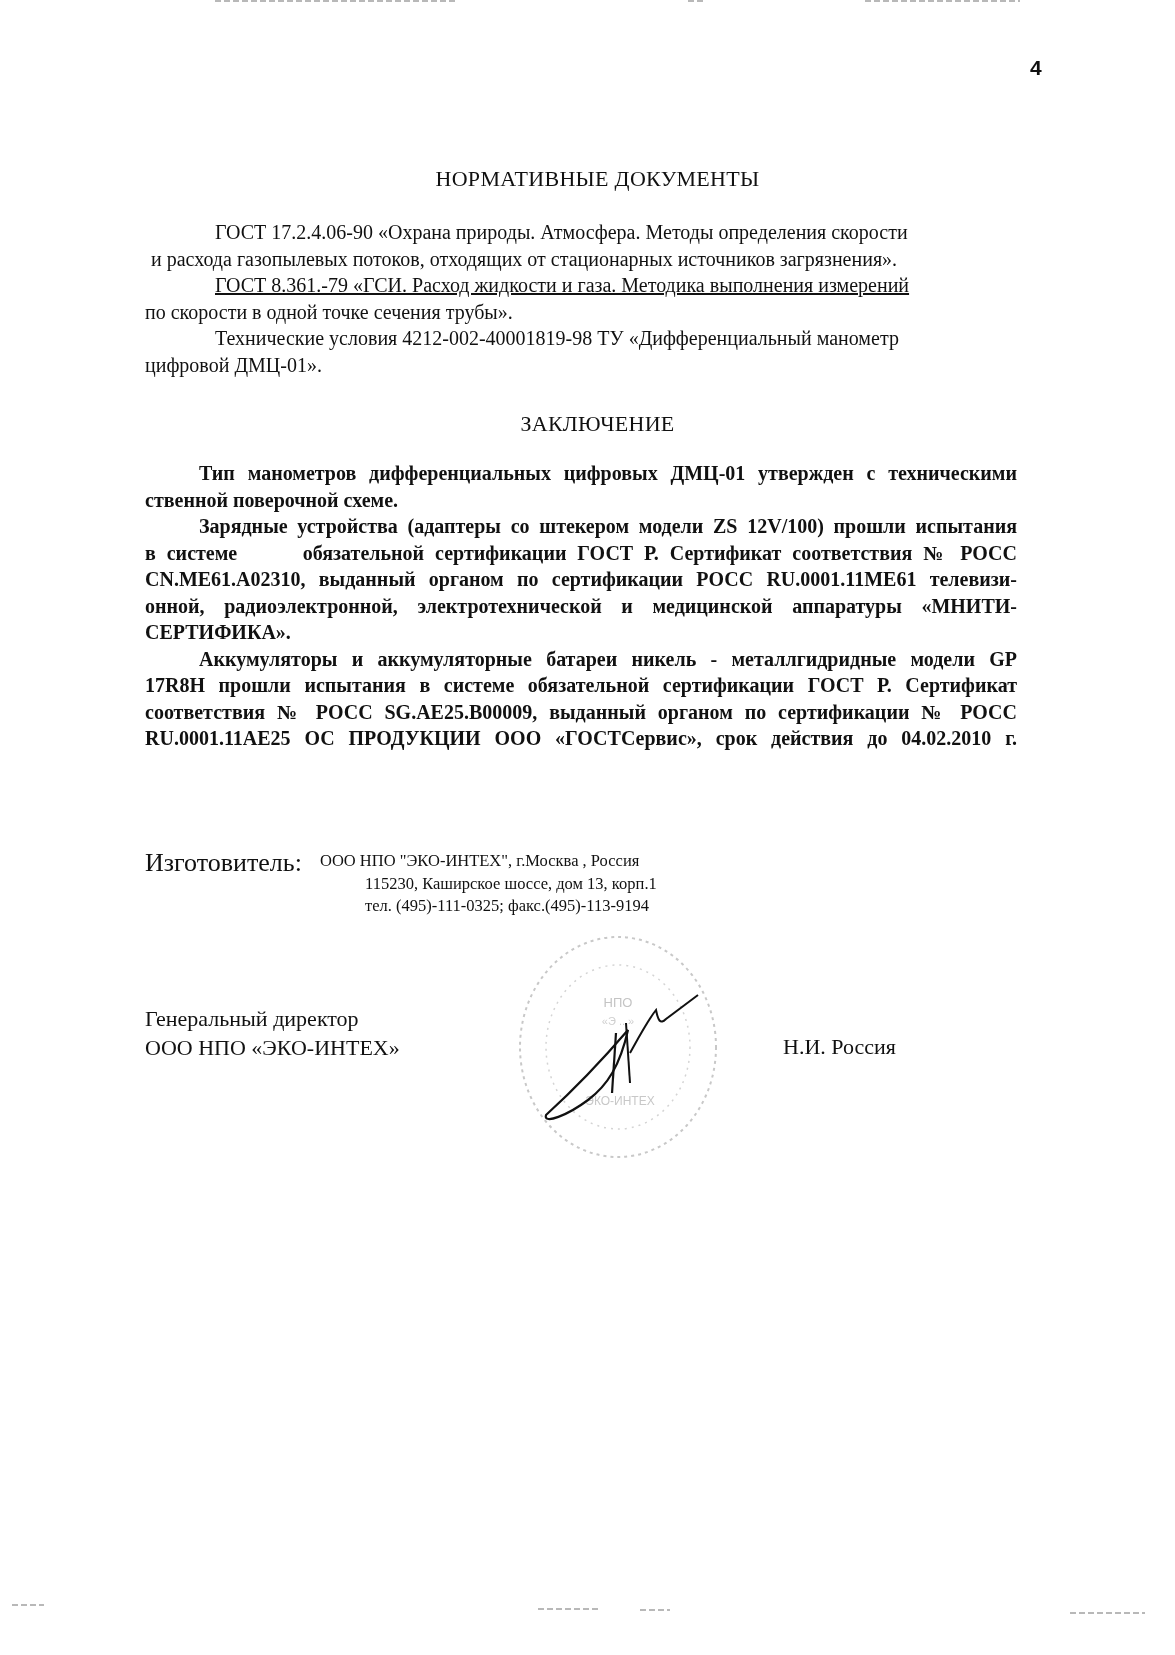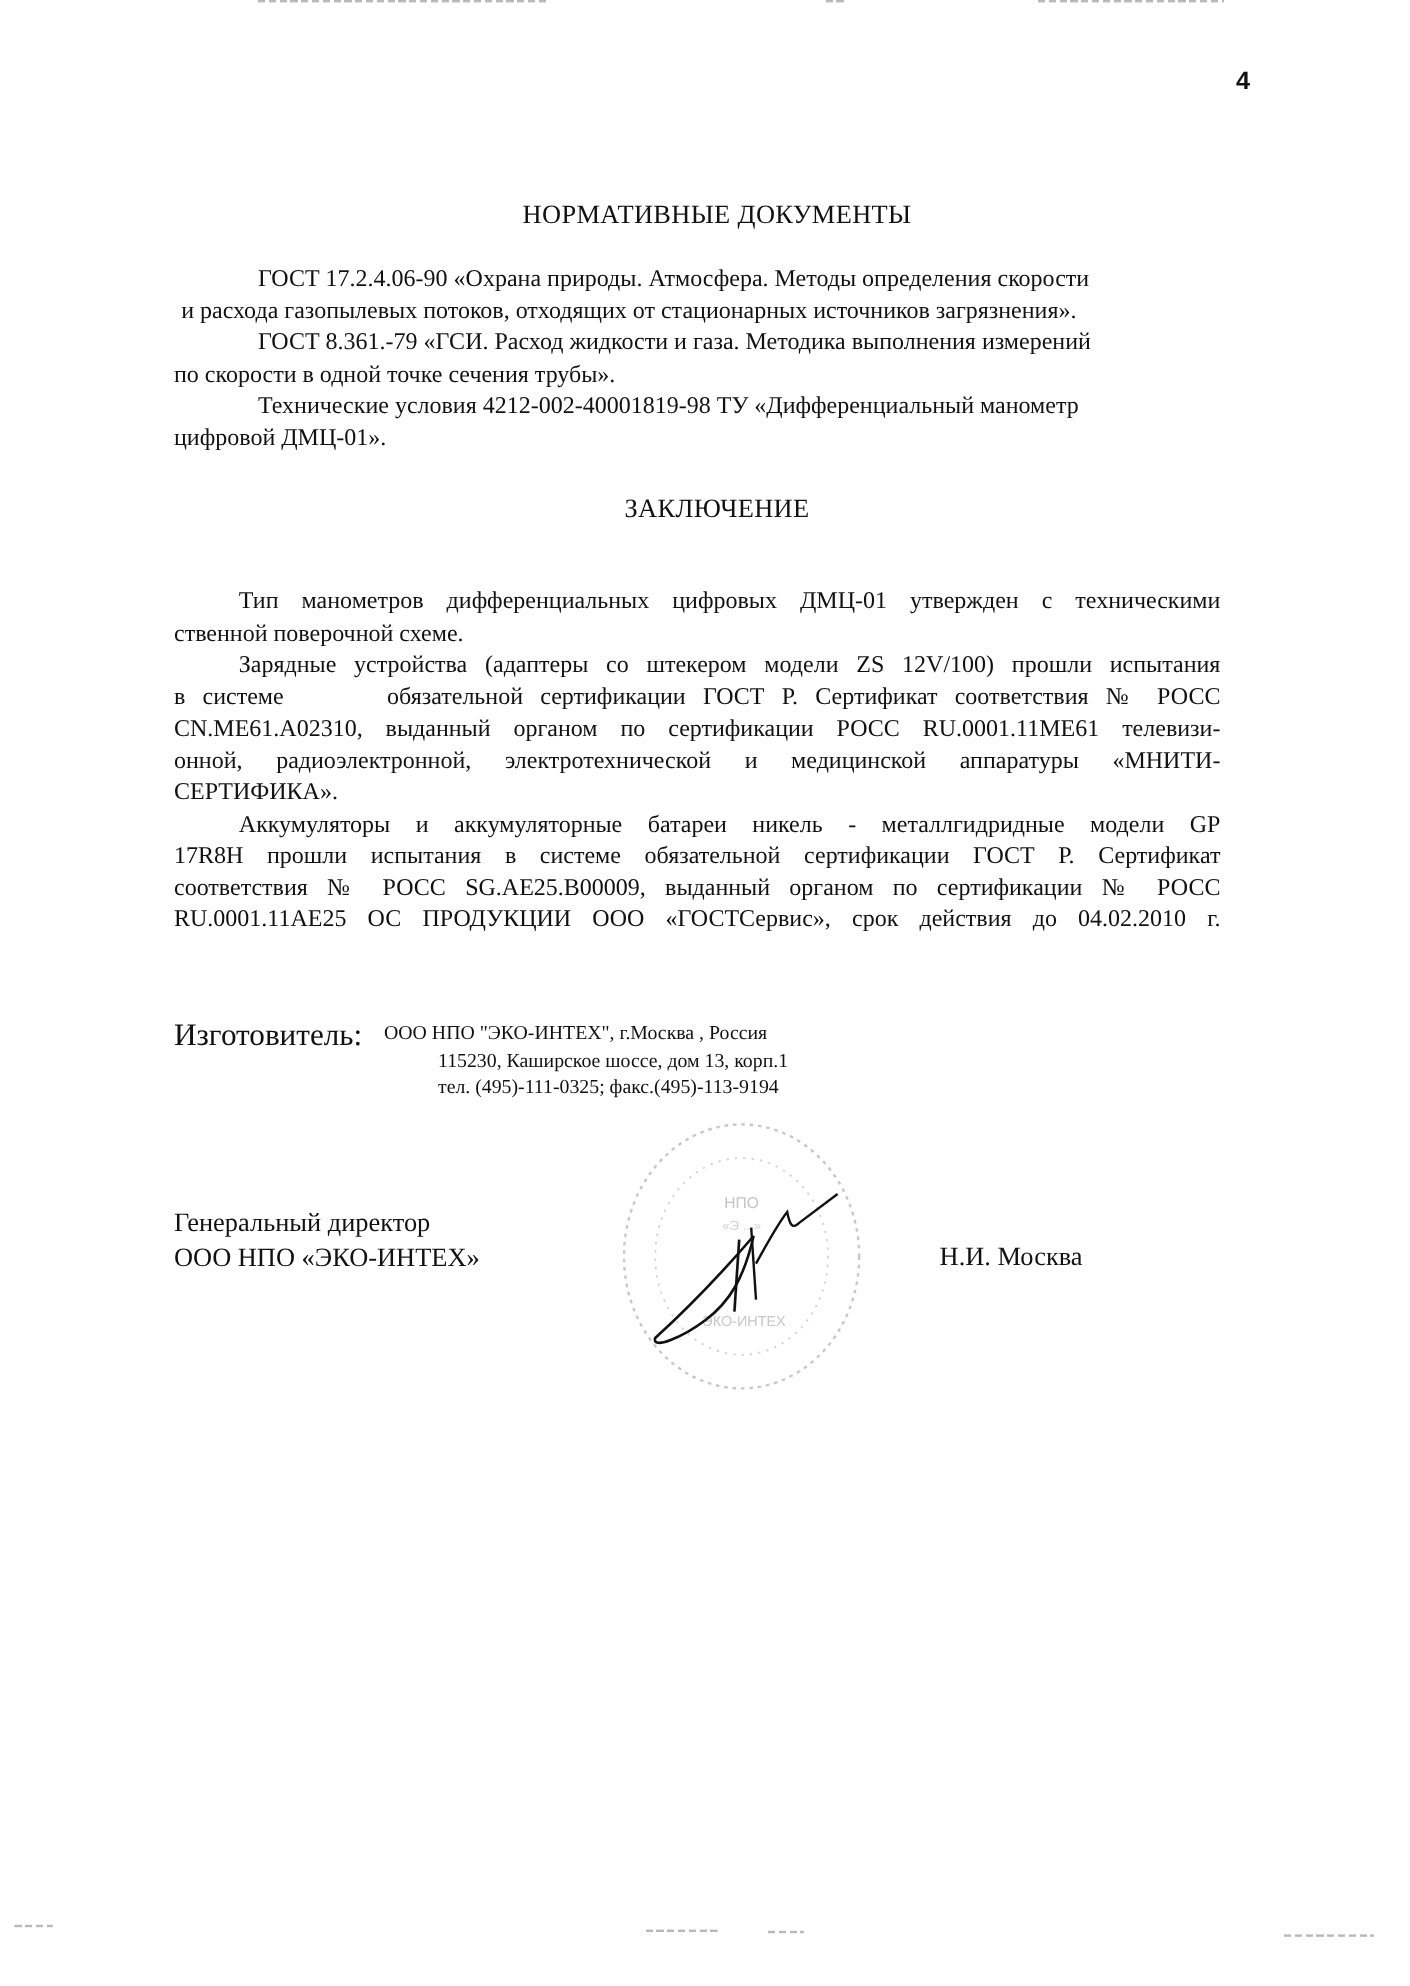--- a/index.html
+++ b/index.html
@@ -55,32 +55,32 @@
 <div class="page-number">4</div>
 
 <div class="heading" style="top:166px; padding-left:10px;">НОРМАТИВНЫЕ  ДОКУМЕНТЫ</div>
 
 <div class="block" style="top:219px;">
   <div>
     <span class="line" style="padding-left:70px;">ГОСТ 17.2.4.06-90 «Охрана природы. Атмосфера. Методы определения скорости</span>
     <span class="line" style="padding-left:6px;">и расхода газопылевых потоков, отходящих от стационарных источников загрязнения».</span>
   </div>
   <div>
-    <span class="line" style="padding-left:70px;">ГОСТ 8.361.-79 «ГСИ. Расход жидкости и газа. Методика выполнения измерений</span>
+    <span class="line" style="padding-left:70px;text-decoration:underline;">ГОСТ 8.361.-79 «ГСИ. Расход жидкости и газа. Методика выполнения измерений</span>
     <span class="line">по скорости в одной точке сечения трубы».</span>
   </div>
   <div>
     <span class="line" style="padding-left:70px;">Технические условия  4212-002-40001819-98 ТУ «Дифференциальный манометр</span>
     <span class="line">цифровой ДМЦ-01».</span>
   </div>
 </div>
 
 <div class="heading" style="top:411px; padding-left:10px;">ЗАКЛЮЧЕНИЕ</div>
 
-<div class="block" style="top:488px;">
+<div class="block" style="top:460px;font-weight:bold;">
   <div>
     <span class="justify-line" style="padding-left:54px;">Тип манометров дифференциальных цифровых ДМЦ-01 утвержден с техническими</span>
     <span class="line">ственной поверочной схеме.</span>
   </div>
   <div>
     <span class="justify-line" style="padding-left:54px;">Зарядные устройства (адаптеры со штекером модели ZS 12V/100) прошли испытания</span>
     <span class="justify-line" style="white-space:pre;">в системе      обязательной сертификации ГОСТ Р. Сертификат соответствия № РОСС</span>
     <span class="justify-line">CN.ME61.A02310, выданный органом по сертификации РОСС RU.0001.11ME61 телевизи-</span>
     <span class="justify-line">онной, радиоэлектронной, электротехнической и медицинской аппаратуры «МНИТИ-</span>
     <span class="line">СЕРТИФИКА».</span>
@@ -110,13 +110,13 @@
   <ellipse cx="110" cy="122" rx="72" ry="82" fill="none" stroke="#d4d4d4" stroke-width="1.5" stroke-dasharray="2 5"></ellipse>
   <text x="110" y="82" text-anchor="middle" font-size="13" fill="#c4c4c4" font-family="Liberation Sans, sans-serif">НПО</text>
   <text x="110" y="100" text-anchor="middle" font-size="11" fill="#cfcfcf" font-family="Liberation Sans, sans-serif">«Э ...»</text>
   <text x="112" y="180" text-anchor="middle" font-size="12" fill="#c8c8c8" font-family="Liberation Sans, sans-serif">ЭКО-ИНТЕХ</text>
   <path d="M38 190 C 60 170, 90 140, 120 105 C 112 140, 100 160, 80 175 C 60 190, 35 200, 38 190 Z" fill="none" stroke="#111" stroke-width="2.2"></path>
   <path d="M108 108 L 104 168" stroke="#111" stroke-width="2.2" fill="none"></path>
   <path d="M118 98 L 122 158" stroke="#111" stroke-width="2" fill="none"></path>
   <path d="M122 128 C 132 110, 140 95, 148 85 C 150 95, 152 100, 158 94 L 190 70" stroke="#111" stroke-width="2" fill="none"></path>
 </svg>
 
-<div class="sig-name">Н.И. Москва</div>
+<div class="sig-name">Н.И. Россия</div>
 
 </body></html>

